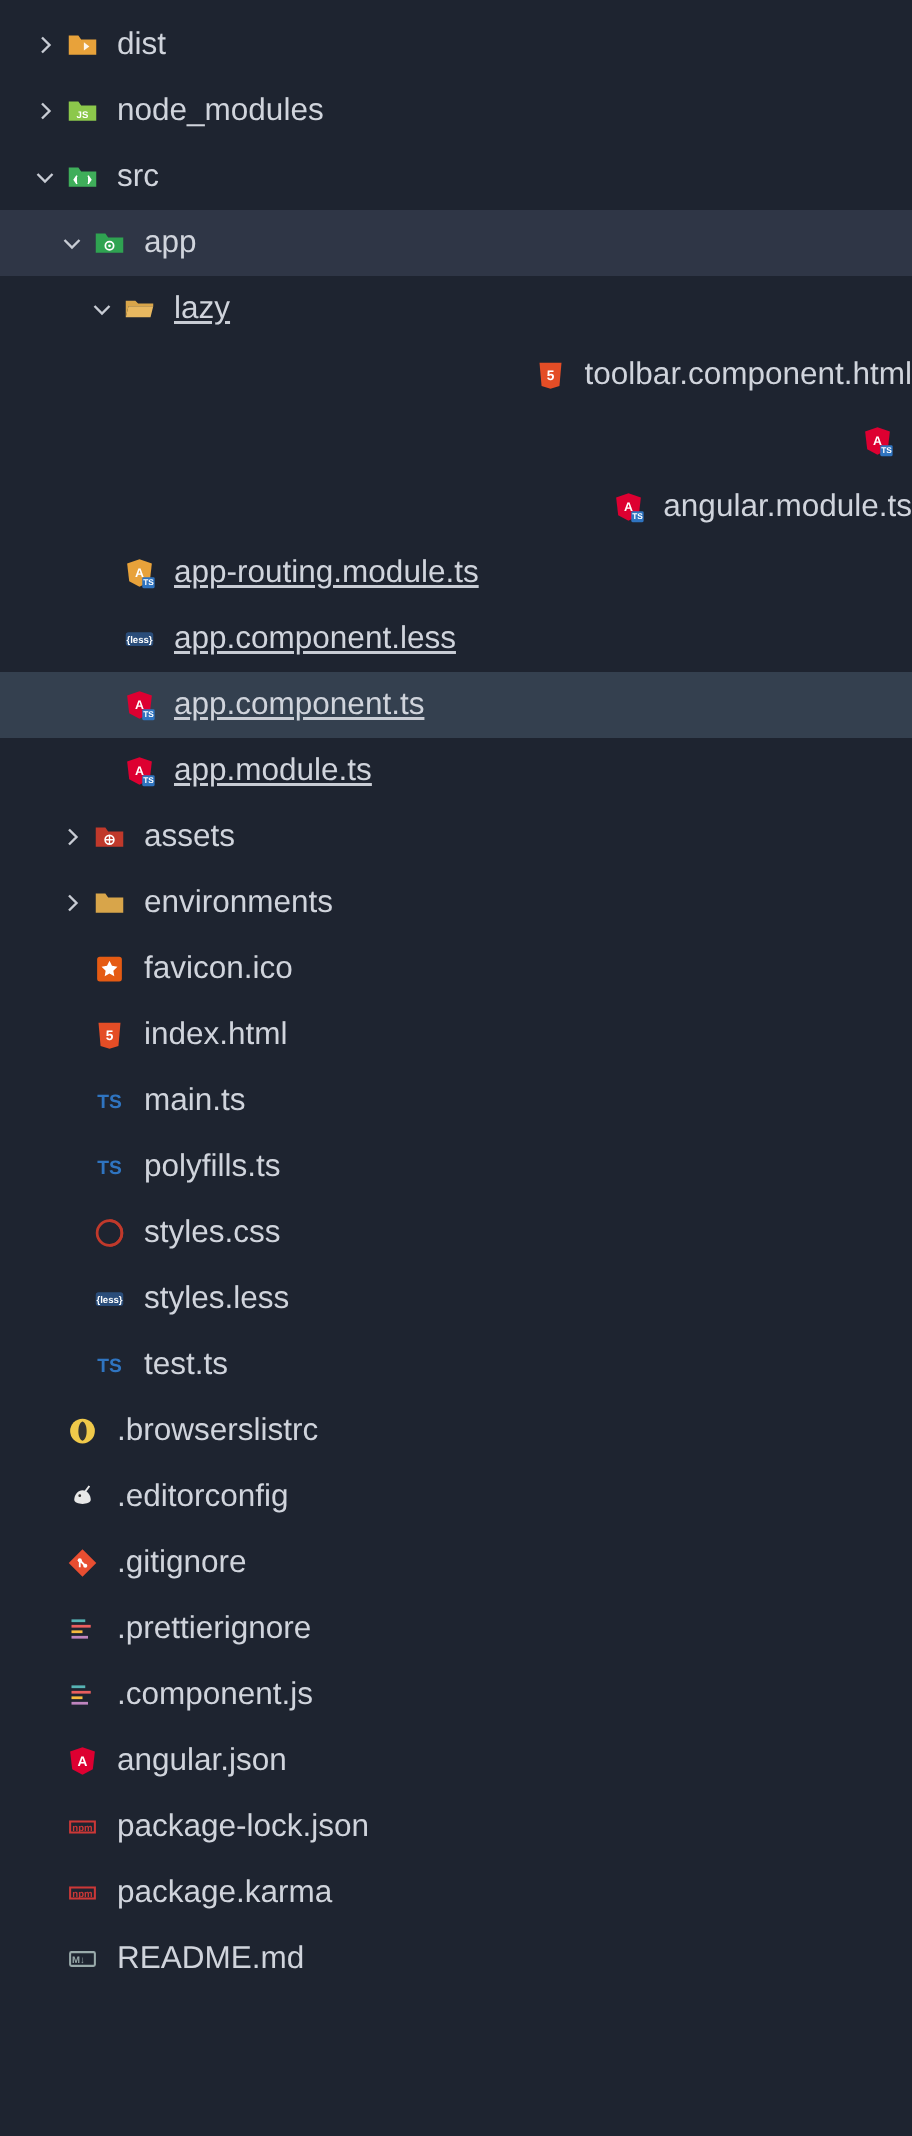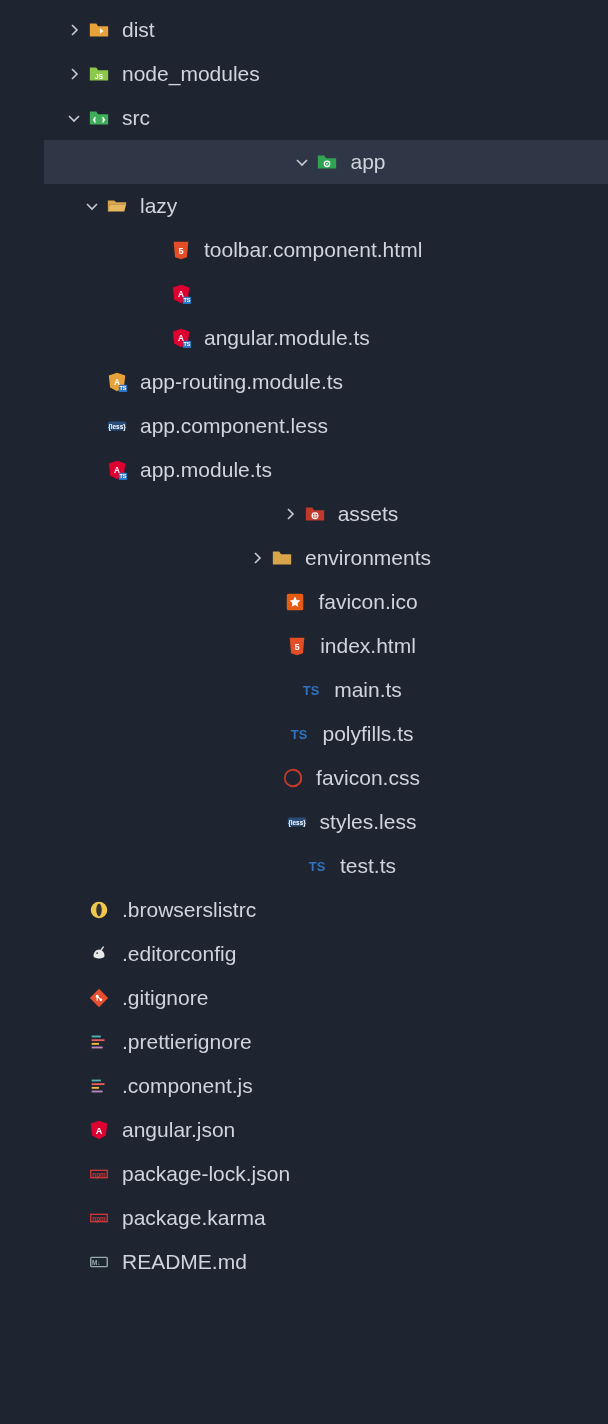--- a/index.html
+++ b/index.html
@@ -6,21 +6,21 @@
   body {
     background: #1e2430;
     color: #c8ccd4;
     font-family: -apple-system, BlinkMacSystemFont, "Segoe UI", sans-serif;
     font-size: 21px;
     width: 608px;
     height: 1424px;
     overflow: hidden;
     user-select: none;
   }
-  .tree { padding-top: 8px; margin-left: 44px; }
+  .tree { padding-top: 8px; }
   .row {
     display: flex;
     align-items: center;
     height: 44px;
     cursor: pointer;
     white-space: nowrap;
   }
   .row.highlight { background: #2f3646; }
   .row.selected { background: #34404f; }
   .chevron {
@@ -37,23 +37,23 @@
     height: 26px;
     margin-right: 10px;
     display: inline-flex;
     justify-content: center;
     align-items: center;
     flex-shrink: 0;
   }
   .label { color: #d0d4dc; }
   
   .d0 { padding-left: 18px; }
-  .d1 { padding-left: 24px; justify-content: center; }
-  .d2 { padding-left: 36px; }
-  .d3 { padding-left: 100px; }
+  .d1 { padding-left: 36px; }
+  .d2 { padding-left: 56px; text-decoration: underline; }
+  .d3 { padding-left: 47px; justify-content: flex-end; }
 </style>
 </head>
 <body>
 
 <svg width="0" height="0" style="position:absolute">
   <defs>
 
     <symbol id="chev-right" viewBox="0 0 16 16">
         <path d="M6 3l5 5-5 5" fill="none" stroke="currentColor" stroke-width="1.6"></path>
       </symbol>
@@ -275,20 +275,31 @@
       <span class="chevron blank">
         <svg width="16" height="16"></svg>
       </span>
       <span class="icon">
         <svg width="22" height="22" viewBox="0 0 24 24">
           <use href="#i-less"></use>
         </svg>
       </span>
       <span class="label">app.component.less</span>
     </div>
+    <div class="row d2 selected">
+      <span class="chevron blank">
+        <svg width="16" height="16"></svg>
+      </span>
+      <span class="icon">
+        <svg width="22" height="22" viewBox="0 0 24 24">
+          <use href="#i-angular-ts"></use>
+        </svg>
+      </span>
+      <span class="label">app.component.ts</span>
+    </div>
     <div class="row d2">
       <span class="chevron blank">
         <svg width="16" height="16"></svg>
       </span>
       <span class="icon">
         <svg width="22" height="22" viewBox="0 0 24 24">
           <use href="#i-angular-ts"></use>
         </svg>
       </span>
       <span class="label">app.module.ts</span>
@@ -365,21 +376,21 @@
     </div>
     <div class="row d1">
       <span class="chevron blank">
         <svg width="16" height="16"></svg>
       </span>
       <span class="icon">
         <svg width="22" height="22" viewBox="0 0 24 24">
           <use href="#i-css"></use>
         </svg>
       </span>
-      <span class="label">favicon.css</span>
+      <span class="label">styles.css</span>
     </div>
     <div class="row d1">
       <span class="chevron blank">
         <svg width="16" height="16"></svg>
       </span>
       <span class="icon">
         <svg width="22" height="22" viewBox="0 0 24 24">
           <use href="#i-less"></use>
         </svg>
       </span>

